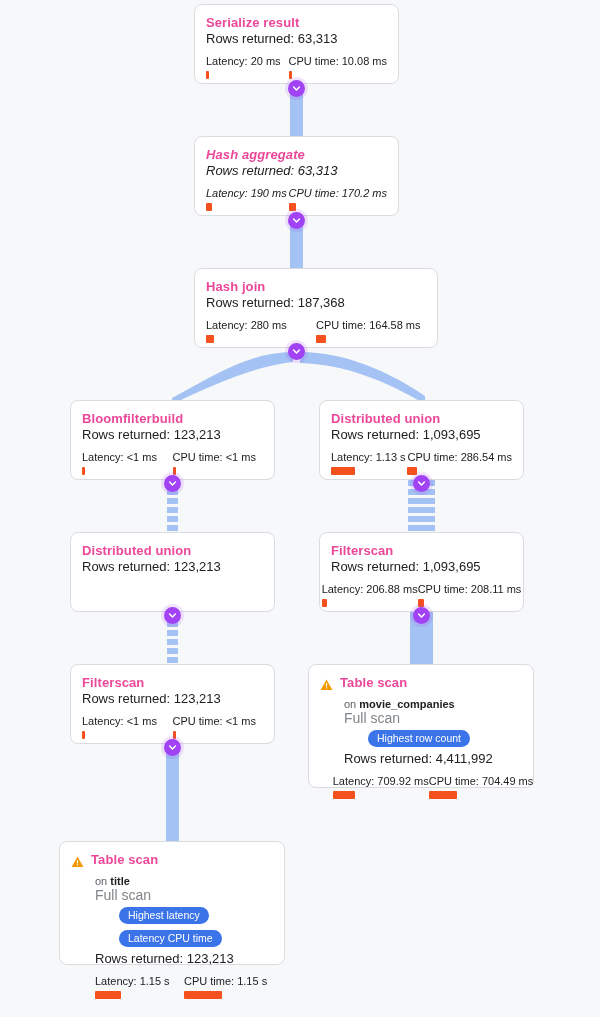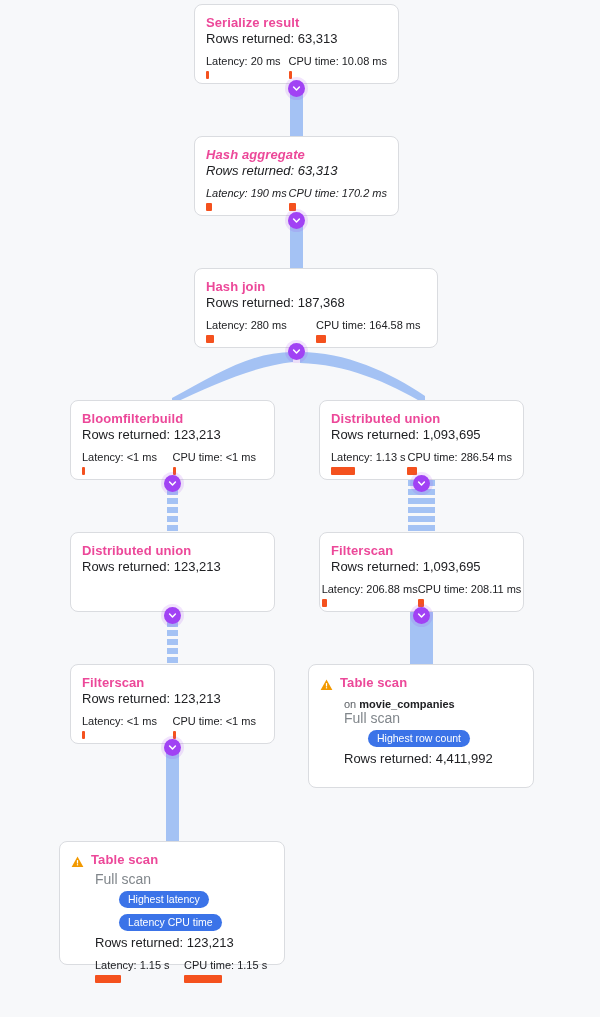--- a/index.html
+++ b/index.html
@@ -262,37 +262,48 @@
         <div class="title">Table scan</div>
       </div>
     </div>
     <div class="indent">
       <div class="subline"><span>on </span><b>movie_companies</b></div>
       <div class="fullscan">Full scan</div>
       <div class="badges">
         <span class="badge">Highest row count</span>
       </div>
       <div class="rows">Rows returned: 4,411,992</div>
+      <div class="metrics">
+        <div class="metric">
+          <div class="metric-label">Latency: 709.92 ms</div>
+          <div class="bar" style="width:22px;"></div>
+        </div>
+        <div class="metric">
+          <div class="metric-label">CPU time: 704.49 ms</div>
+          <div class="bar" style="width:28px;"></div>
+        </div>
+      </div>
     </div>
   </div>
 
   <div class="node" style="left:59px; top:841px; width:226px; height:124px;">
     <div class="node-head">
       <span class="warn-icon">
         <svg width="13" height="12" viewBox="0 0 13 12">
           <path d="M6.5 0.6 L12.4 11 L0.6 11 Z" fill="#f29900"></path>
           <rect x="5.9" y="4.1" width="1.2" height="3.4" fill="#ffffff"></rect>
           <rect x="5.9" y="8.2" width="1.2" height="1.2" fill="#ffffff"></rect>
         </svg>
       </span>
       <div>
         <div class="title">Table scan</div>
       </div>
     </div>
     <div class="indent">
+      <div class="subline"><span>on </span><b>title</b></div>
       <div class="fullscan">Full scan</div>
       <div class="badges">
         <span class="badge">Highest latency</span>
         <span class="badge">Latency CPU time</span>
       </div>
       <div class="rows">Rows returned: 123,213</div>
       <div class="metrics">
         <div class="metric">
           <div class="metric-label">Latency: 1.15 s</div>
           <div class="bar" style="width:26px;"></div>

